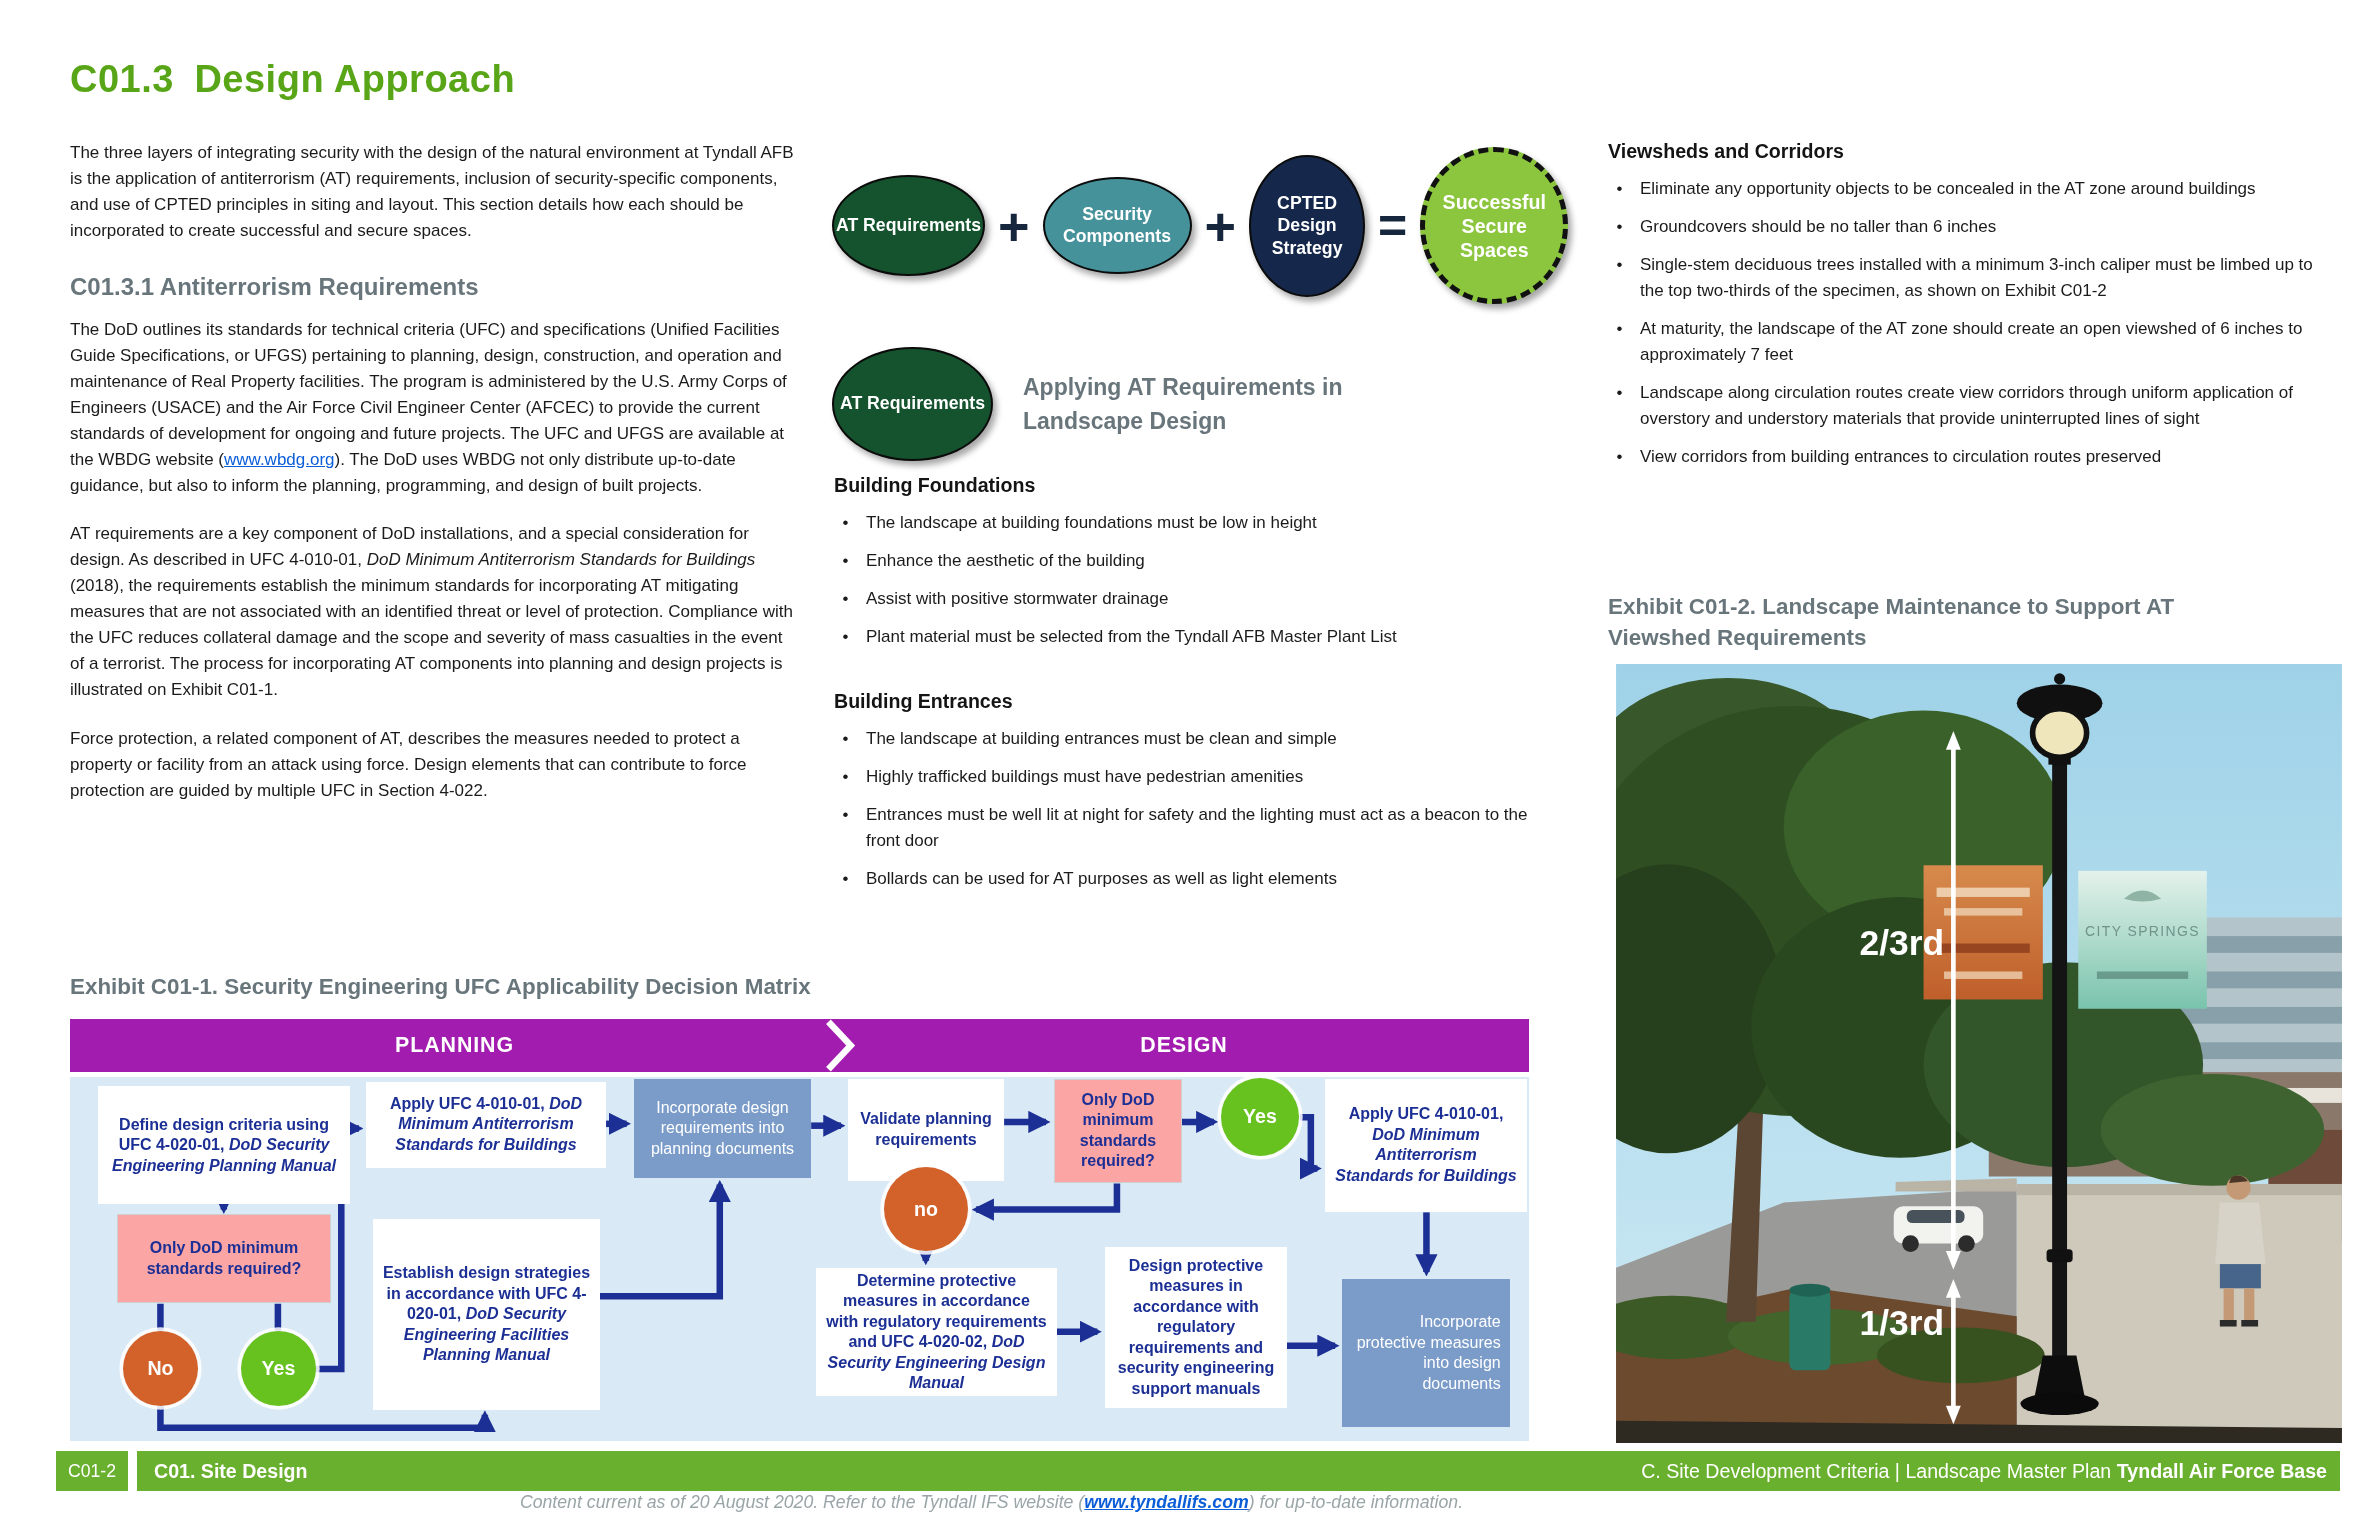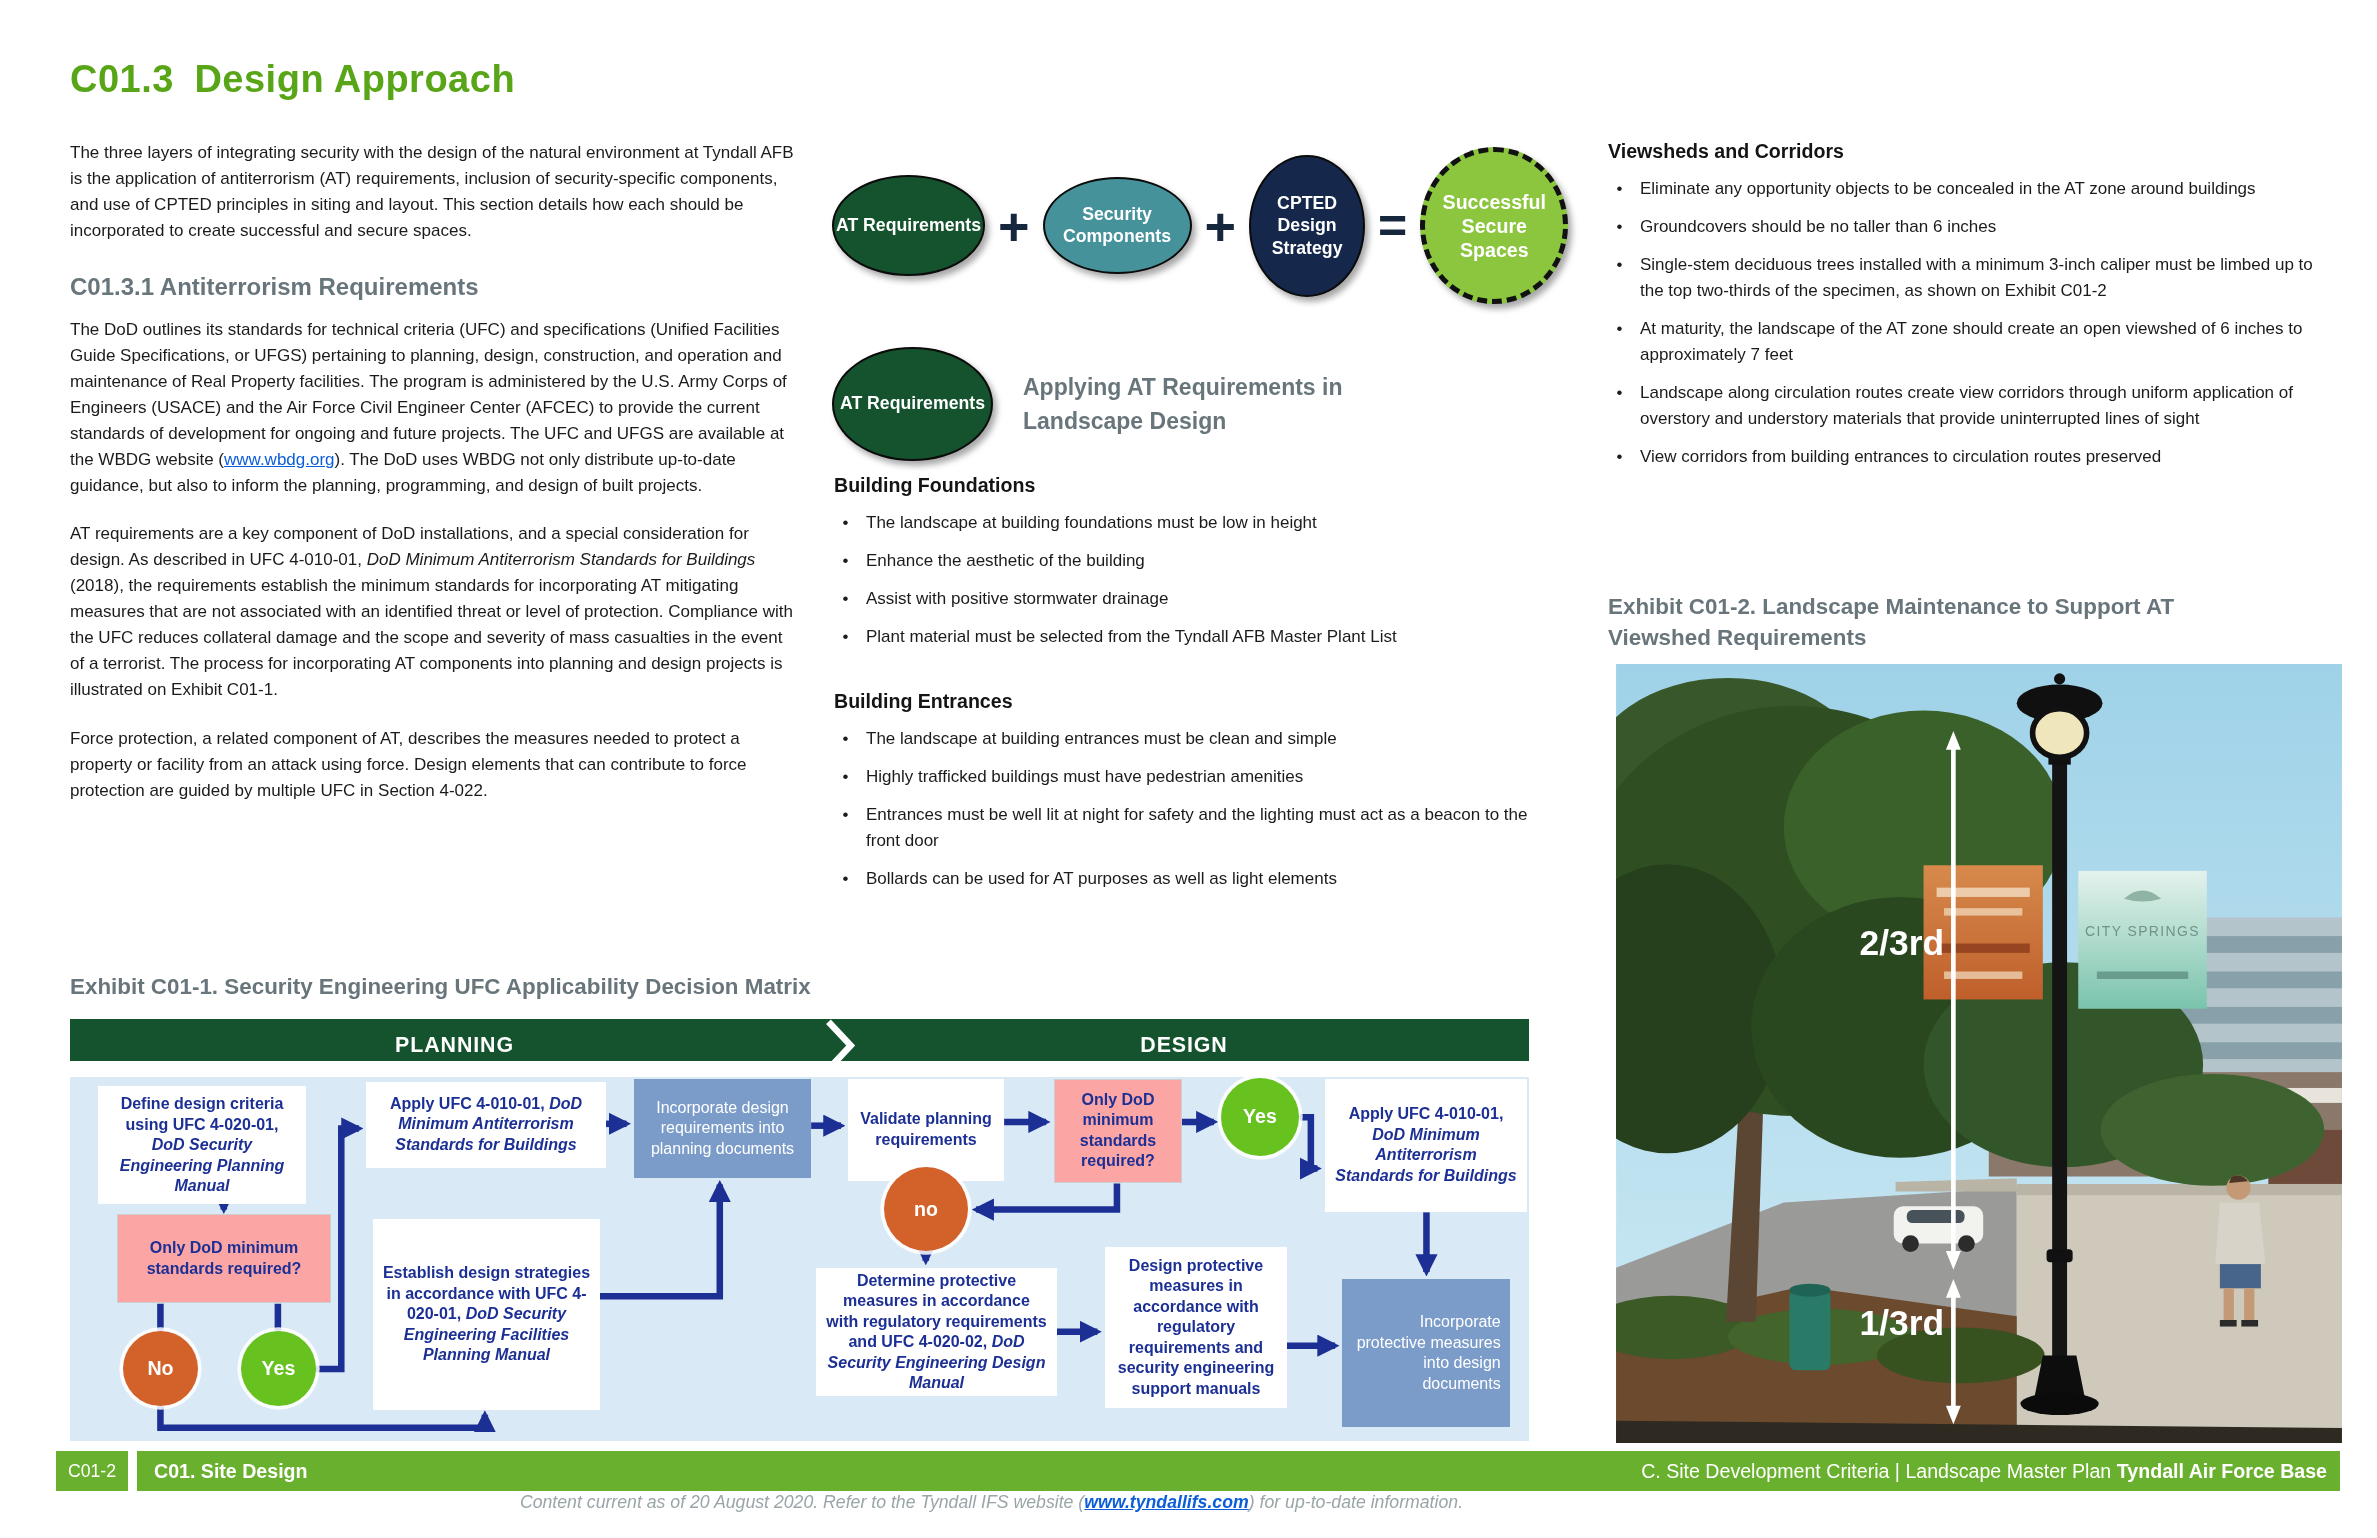--- a/index.html
+++ b/index.html
@@ -36,21 +36,21 @@
   
   .applying-row{left:832px;top:347px;width:727px;display:flex;align-items:center;}
   .applying-row .ell.blue{width:157px;height:110px;flex:none;}
   .applying-h{margin-left:30px;font-size:23px;line-height:34px;width:373px;}
 
   
   .photo-frame{left:1616px;top:664px;width:726px;height:779px;}
   .photo-frame svg{display:block;}
 
   
-  .flow-header{left:70px;top:1019px;width:1459px;height:42px;background:#14532d;}
+  .flow-header{left:70px;top:1019px;width:1459px;height:53px;background:#a21caf;}
   .flow-header span{position:absolute;top:0;height:53px;line-height:53px;text-align:center;color:#ffffff;
                     font-weight:bold;font-size:21.4px;letter-spacing:0.9px;}
   .flow-panel{left:70px;top:1077px;width:1459px;height:364px;background:#d9e9f6;}
   .fbox,.fgray,.fsteel{position:absolute;display:flex;align-items:center;justify-content:center;
         text-align:center;font-size:16px;line-height:20.5px;font-weight:600;color:#1c2f94;padding:5.6px 9.3px;box-sizing:border-box;}
   .fbox{background:#ffffff;}
   .fgray{background:#fca5a5;border:0.9px solid #cfcfcf;}
   .fsteel{background:#7b9cc9;color:#ffffff;font-weight:400;}
   .fcirc{position:absolute;border-radius:50%;display:flex;align-items:center;justify-content:center;
          color:#ffffff;font-size:19.6px;font-weight:600;box-shadow:0 0 0 3.7px rgba(255,255,255,0.85);}
@@ -271,21 +271,21 @@
         <path d="M1192,48 L1227,48" marker-end="url(#arr)"></path>
         <path d="M1319,43 L1331,43 L1331,98 L1338,98" marker-end="url(#arr)"></path>
         <path d="M1123,114 L1123,142 L972,142" marker-end="url(#arr)"></path>
         <path d="M918,187 L918,197" marker-end="url(#arr)"></path>
         <path d="M1058,273 L1102,273" marker-end="url(#arr)"></path>
         <path d="M1305,288 L1357,288" marker-end="url(#arr)"></path>
         <path d="M1455,145 L1455,209" marker-end="url(#arr)"></path>
       </g>
     </svg>
 
-    <div class="fbox" style="left:28px;top:9.3px;width:208px;height:118px;">
+    <div class="fbox" style="left:28px;top:9.3px;width:252px;height:118px;">
       <div><span>Define design criteria using UFC 4-020-01, </span><i>DoD Security Engineering Planning Manual</i></div>
     </div>
     <div class="fgray" style="left:47px;top:137px;width:214px;height:89px;">Only DoD minimum standards required?</div>
     <div class="fcirc or" style="left:53px;top:254px;width:75px;height:75px;">No</div>
     <div class="fcirc gr" style="left:171px;top:254px;width:75px;height:75px;">Yes</div>
     <div class="fbox" style="left:296px;top:4.7px;width:240px;height:86px;">
       <div><span>Apply UFC 4-010-01, </span><i>DoD Minimum Antiterrorism Standards for Buildings</i></div>
     </div>
     <div class="fbox" style="left:303px;top:142px;width:227px;height:191px;">
       <div><span>Establish design strategies in accordance with UFC 4-020-01, </span><i>DoD Security Engineering Facilities Planning Manual</i></div>

